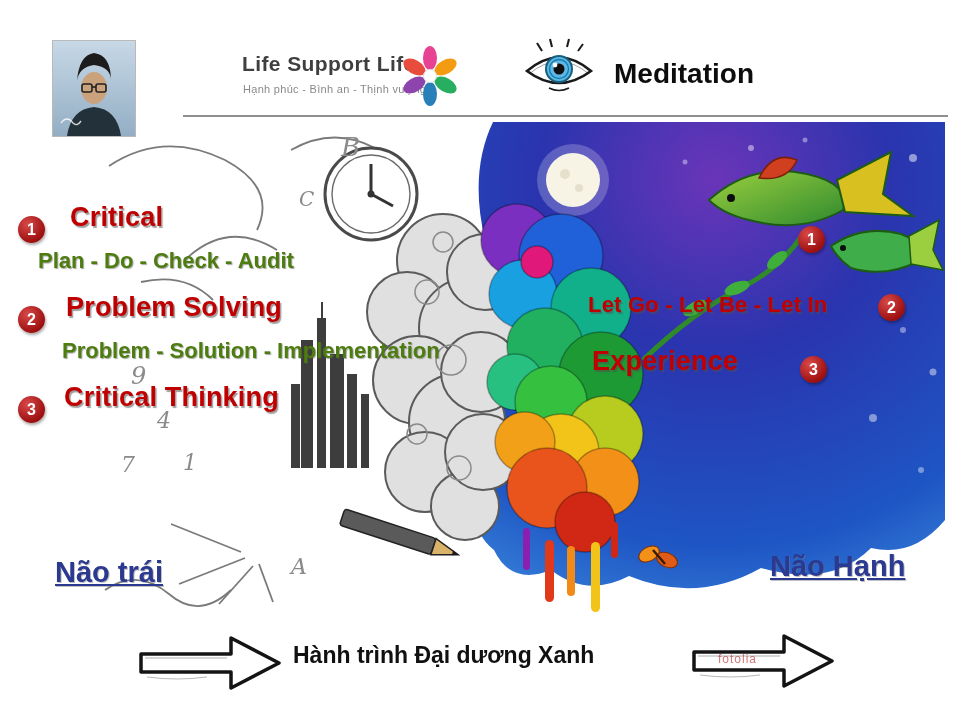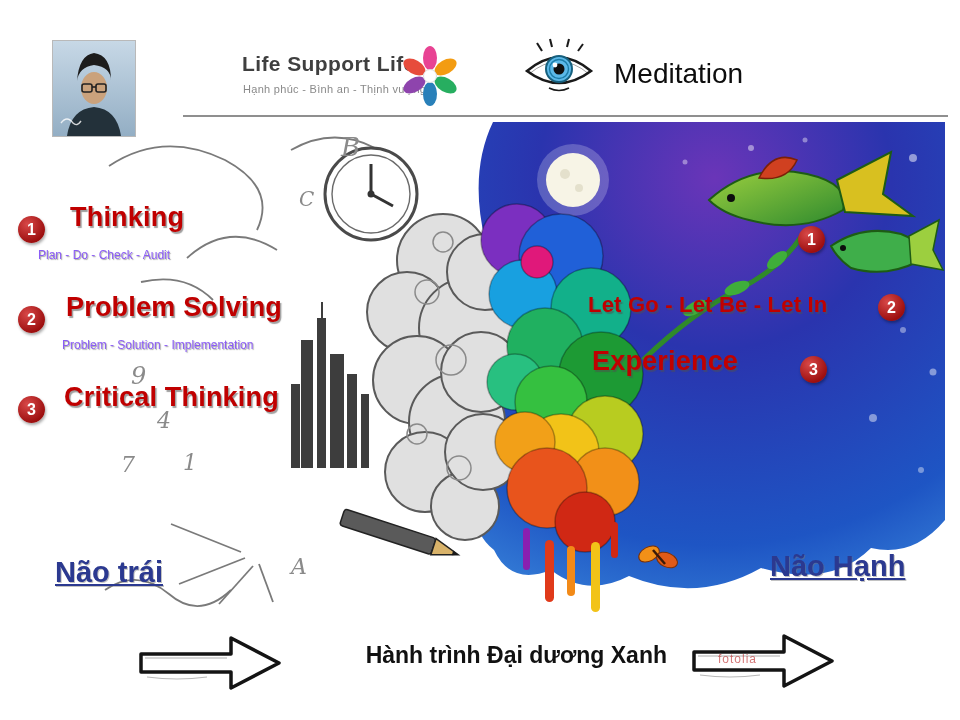--- a/index.html
+++ b/index.html
@@ -6,39 +6,39 @@
   .slide{position:relative;width:960px;height:720px;background:#ffffff;overflow:hidden;
          font-family:"Liberation Sans",sans-serif;}
   .abs{position:absolute;}
 
   
   .avatar{left:52px;top:40px;width:82px;height:95px;border:1px solid #b9b9b9;overflow:hidden;}
   .brand-title{left:242px;top:52px;font-size:21px;font-weight:bold;color:#3f3f3f;letter-spacing:.4px;}
   .brand-tagline{left:243px;top:83px;font-size:11px;color:#8a8a8a;letter-spacing:.3px;}
   .flower{left:398px;top:44px;width:64px;height:64px;}
   .eye{left:522px;top:38px;width:74px;height:60px;}
-  .meditation{left:614px;top:58px;font-size:28px;font-weight:normal;color:#0d0d0d;}
+  .meditation{left:614px;top:58px;font-size:28px;font-weight:bold;color:#0d0d0d;}
   .divider{left:183px;top:115px;width:765px;height:2px;background:#8f8f8f;}
 
   .artwork{left:45px;top:122px;width:900px;height:492px;}
 
   
   .badge{width:27px;height:27px;border-radius:50%;
          background:radial-gradient(circle at 35% 30%, #d84848, #9c0f0f 72%);
          color:#fff;font-weight:bold;font-size:16px;line-height:27px;text-align:center;
          box-shadow:1px 2px 3px rgba(0,0,0,.35);}
   .red-title{color:#c00000;font-weight:bold;font-size:27px;white-space:nowrap;
              text-shadow:1.5px 1.5px 1px rgba(80,80,80,.55);letter-spacing:.2px;}
-  .red-sub{color:#8b5cf6;font-weight:normal;font-size:12px;white-space:nowrap;
+  .red-sub{color:#4d7c0f;font-weight:bold;font-size:22px;white-space:nowrap;
            text-shadow:1px 1px 1px rgba(80,80,80,.5);}
   .navy{color:#2b3990;font-weight:bold;font-size:29px;white-space:nowrap;
         text-shadow:1px 1px 0 rgba(120,120,120,.45);text-decoration:underline;}
 
   
-  .footer-caption{left:293px;top:642px;width:374px;text-align:right;
+  .footer-caption{left:293px;top:642px;width:374px;text-align:left;
                   font-size:23px;font-weight:bold;color:#111;}
   .arrow-box{width:152px;height:70px;}
   .watermark{left:30px;top:26px;font-size:12px;color:#b91c1c;opacity:.6;letter-spacing:1px;}
 </style>
 </head>
 <body>
 
 <div class="slide">
 
   <div class="abs avatar">
@@ -243,21 +243,21 @@
     </g>
 
     <g>
       <ellipse cx="604" cy="432" rx="11" ry="7" fill="#f29018" stroke="#7a3008" transform="rotate(-28 604 432)"></ellipse>
       <ellipse cx="622" cy="438" rx="11" ry="7" fill="#e05a18" stroke="#7a3008" transform="rotate(24 622 438)"></ellipse>
       <line x1="608" y1="428" x2="620" y2="442" stroke="#3a1a08" stroke-width="2.5"></line>
     </g>
   </svg>
 
   <div class="abs badge" style="left:18px;top:216px">1</div>
-  <div class="abs red-title" style="left:70px;top:202px">Thinking</div>
+  <div class="abs red-title" style="left:70px;top:202px">Critical</div>
   <div class="abs red-sub" style="left:38px;top:248px">Plan - Do - Check - Audit</div>
 
   <div class="abs badge" style="left:18px;top:306px">2</div>
   <div class="abs red-title" style="left:66px;top:292px">Problem Solving</div>
   <div class="abs red-sub" style="left:62px;top:338px">Problem - Solution - Implementation</div>
 
   <div class="abs badge" style="left:18px;top:396px">3</div>
   <div class="abs red-title" style="left:64px;top:382px">Critical Thinking</div>
 
   <div class="abs badge" style="left:798px;top:226px">1</div>

